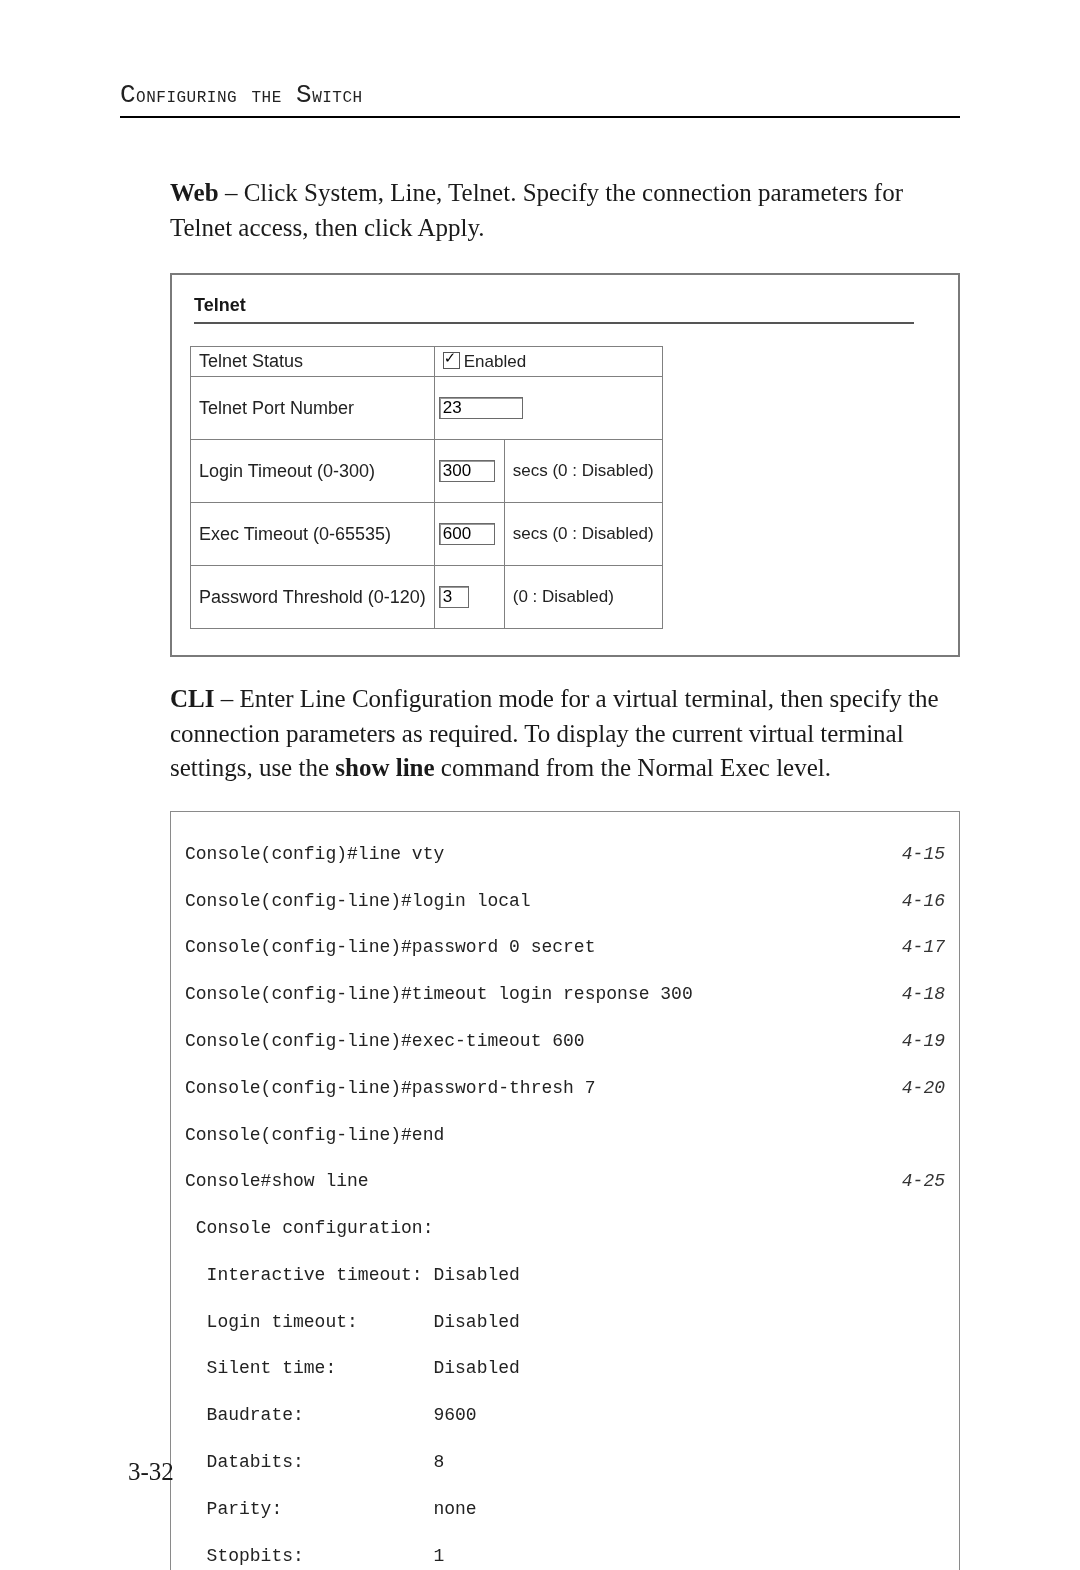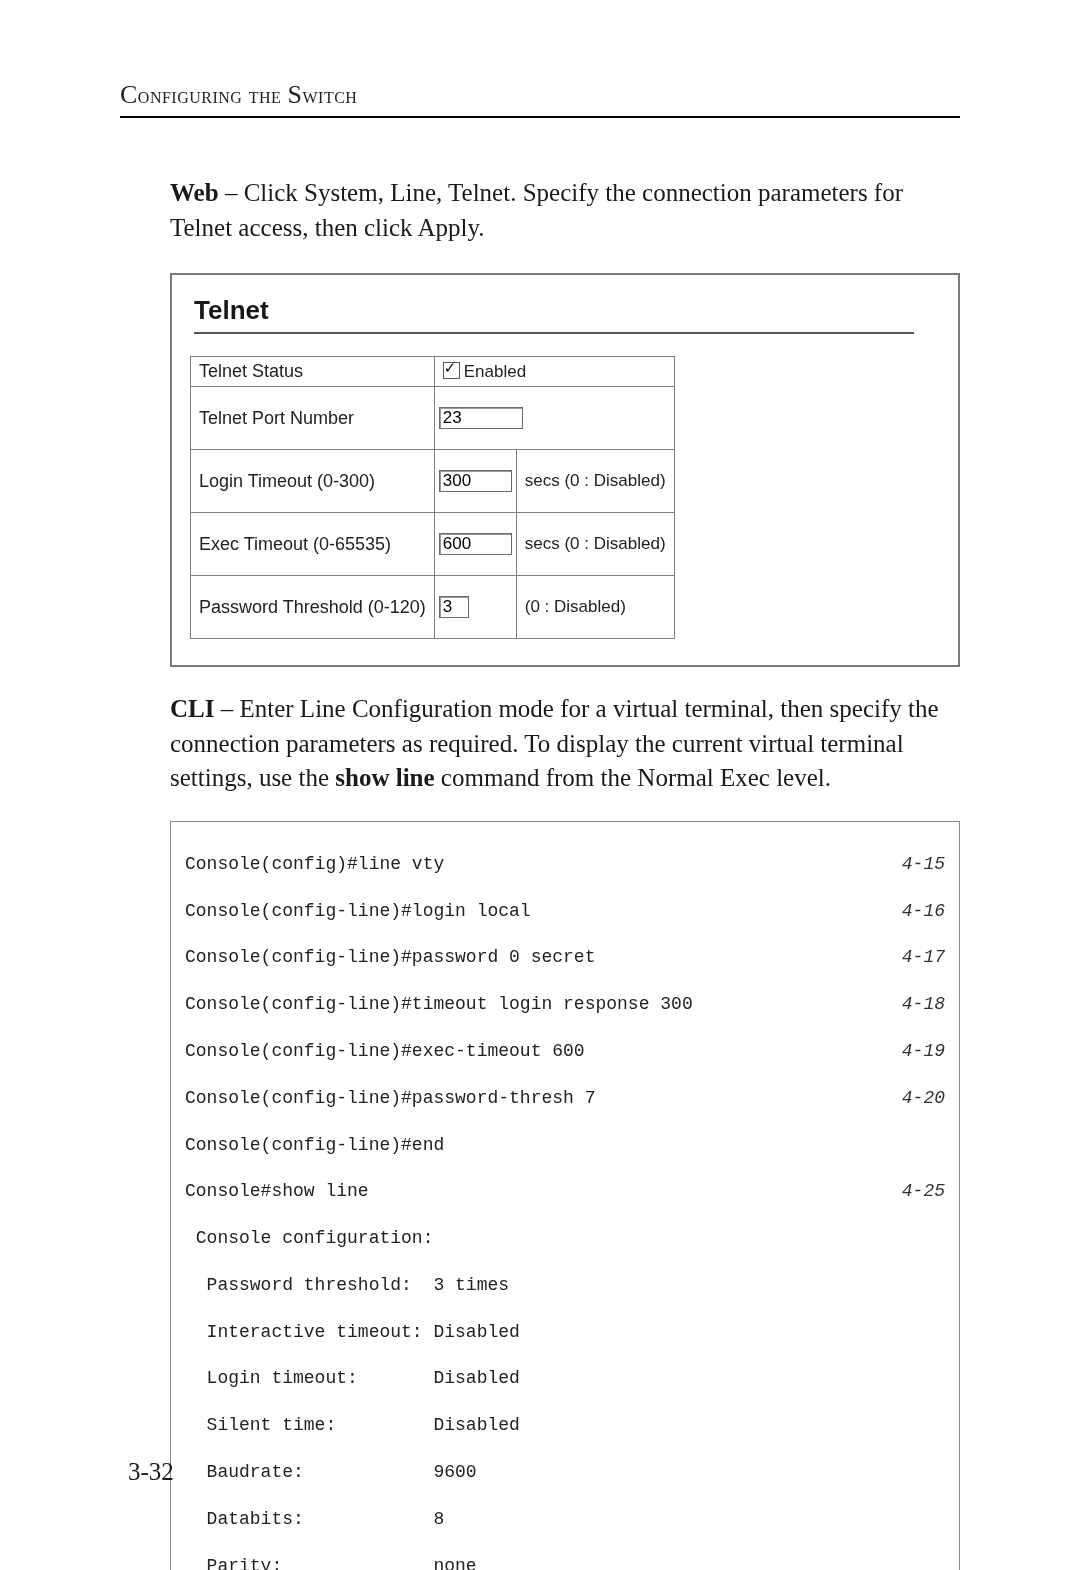--- a/index.html
+++ b/index.html
@@ -11,21 +11,21 @@
   }
   .page {
     width: 1080px;
     height: 1570px;
     position: relative;
     box-sizing: border-box;
     padding: 80px 120px 60px 120px;
   }
   .running-head {
     font-variant: small-caps;
-    font-family: Liberation Serif, serif;
+    font-family: Liberation Mono, monospace;
     font-size: 23px;
     letter-spacing: 0.5px;
     color: #222;
     margin-bottom: 6px;
   }
   .sc-lead { font-size: 26px; }
   .rule {
     height: 2px;
     background: #000;
     width: 840px;
@@ -42,21 +42,21 @@
     margin: 28px 0 12px 50px;
     width: 790px;
     border: 2px solid #7a7a7a;
     box-sizing: border-box;
     padding: 18px 0 26px 18px;
     background: #fff;
   }
   .telnet-title {
     font-family: Arial, Helvetica, sans-serif;
     font-weight: 700;
-    font-size: 26px;
+    font-size: 18px;
     color: #171717;
     margin: 2px 0 6px 4px;
   }
   .telnet-rule {
     height: 2px;
     background: #555;
     width: 720px;
     margin: 0 0 22px 4px;
   }
   .mini-table {
@@ -73,21 +73,21 @@
     height: 28px;
     box-sizing: border-box;
     background: #fff;
   }
   .mini-table td.label { min-width: 218px; }
   .mini-table td.field { min-width: 70px; padding: 20px 4px; }
   .mini-table td.note  { min-width: 150px; font-size: 17px; }
   .mini-input {
     font-family: Arial, Helvetica, sans-serif;
     font-size: 17px;
-    width: 73px;
+    width: 56px;
     height: 22px;
     border: 1px solid #6a6a6a;
     background: #fff;
     box-shadow: inset 1px 1px 0 #9a9a9a;
     padding: 1px 3px;
     box-sizing: border-box;
   }
   .chk {
     display: inline-block;
     width: 15px; height: 15px;
@@ -206,21 +206,20 @@
   <div class="cli-box">
 <div class="cli-row"><span>Console(config)#line vty</span><span class="cli-ref">4-15</span></div>
 <div class="cli-row"><span>Console(config-line)#login local</span><span class="cli-ref">4-16</span></div>
 <div class="cli-row"><span>Console(config-line)#password 0 secret</span><span class="cli-ref">4-17</span></div>
 <div class="cli-row"><span>Console(config-line)#timeout login response 300</span><span class="cli-ref">4-18</span></div>
 <div class="cli-row"><span>Console(config-line)#exec-timeout 600</span><span class="cli-ref">4-19</span></div>
 <div class="cli-row"><span>Console(config-line)#password-thresh 7</span><span class="cli-ref">4-20</span></div>
 <div class="cli-row"><span>Console(config-line)#end</span></div>
 <div class="cli-row"><span>Console#show line</span><span class="cli-ref">4-25</span></div>
 <div class="cli-row"><span> Console configuration:</span></div>
-<div class="cli-row"><span>  Password threshold:  3 times</span></div>
 <div class="cli-row"><span>  Interactive timeout: Disabled</span></div>
 <div class="cli-row"><span>  Login timeout:       Disabled</span></div>
 <div class="cli-row"><span>  Silent time:         Disabled</span></div>
 <div class="cli-row"><span>  Baudrate:            9600</span></div>
 <div class="cli-row"><span>  Databits:            8</span></div>
 <div class="cli-row"><span>  Parity:              none</span></div>
 <div class="cli-row"><span>  Stopbits:            1</span></div>
 <div class="cli-row"><span></span></div>
 
 

